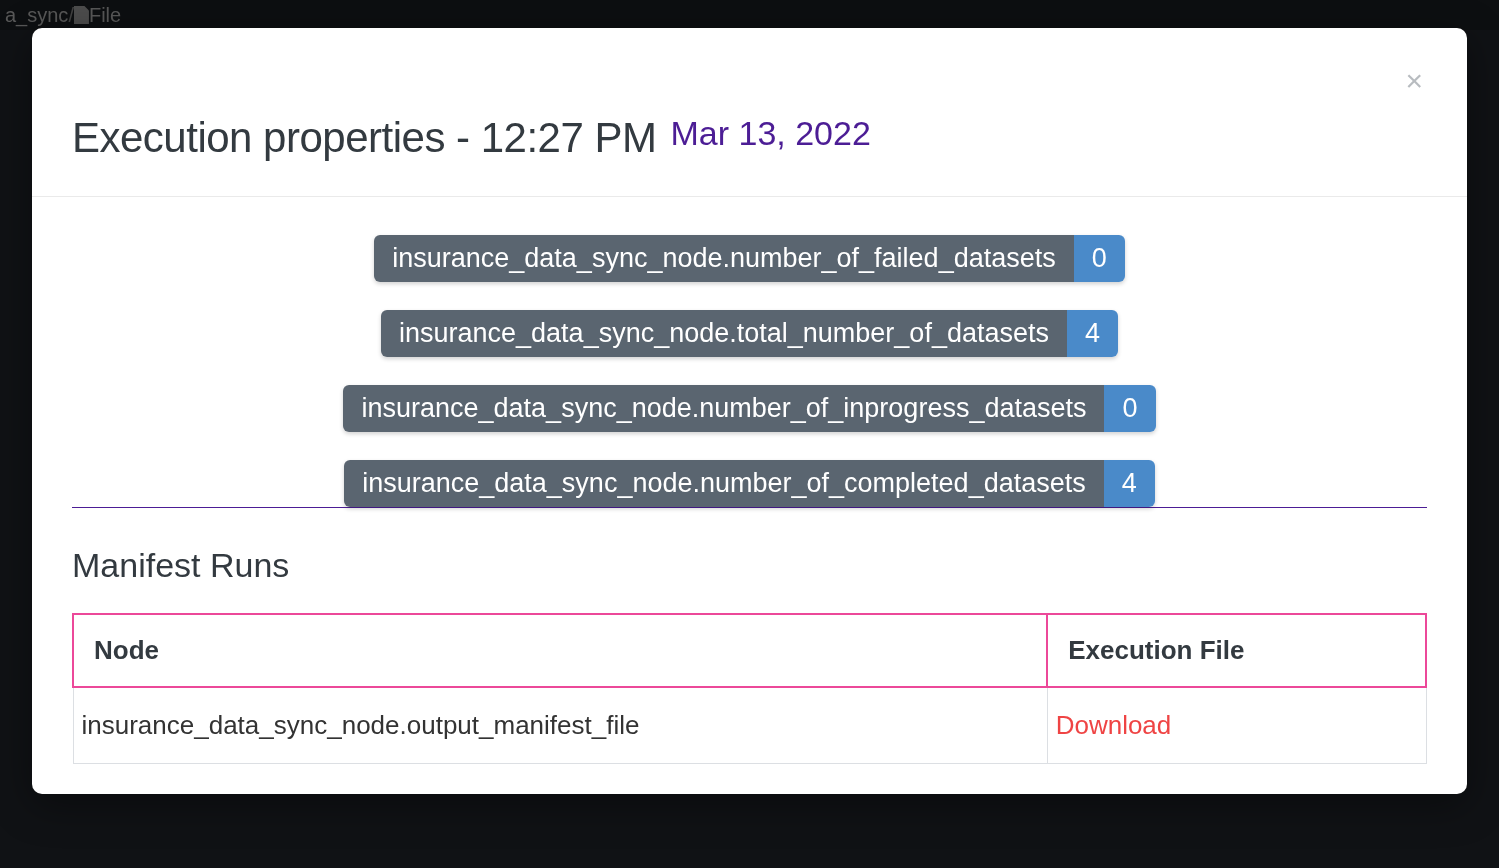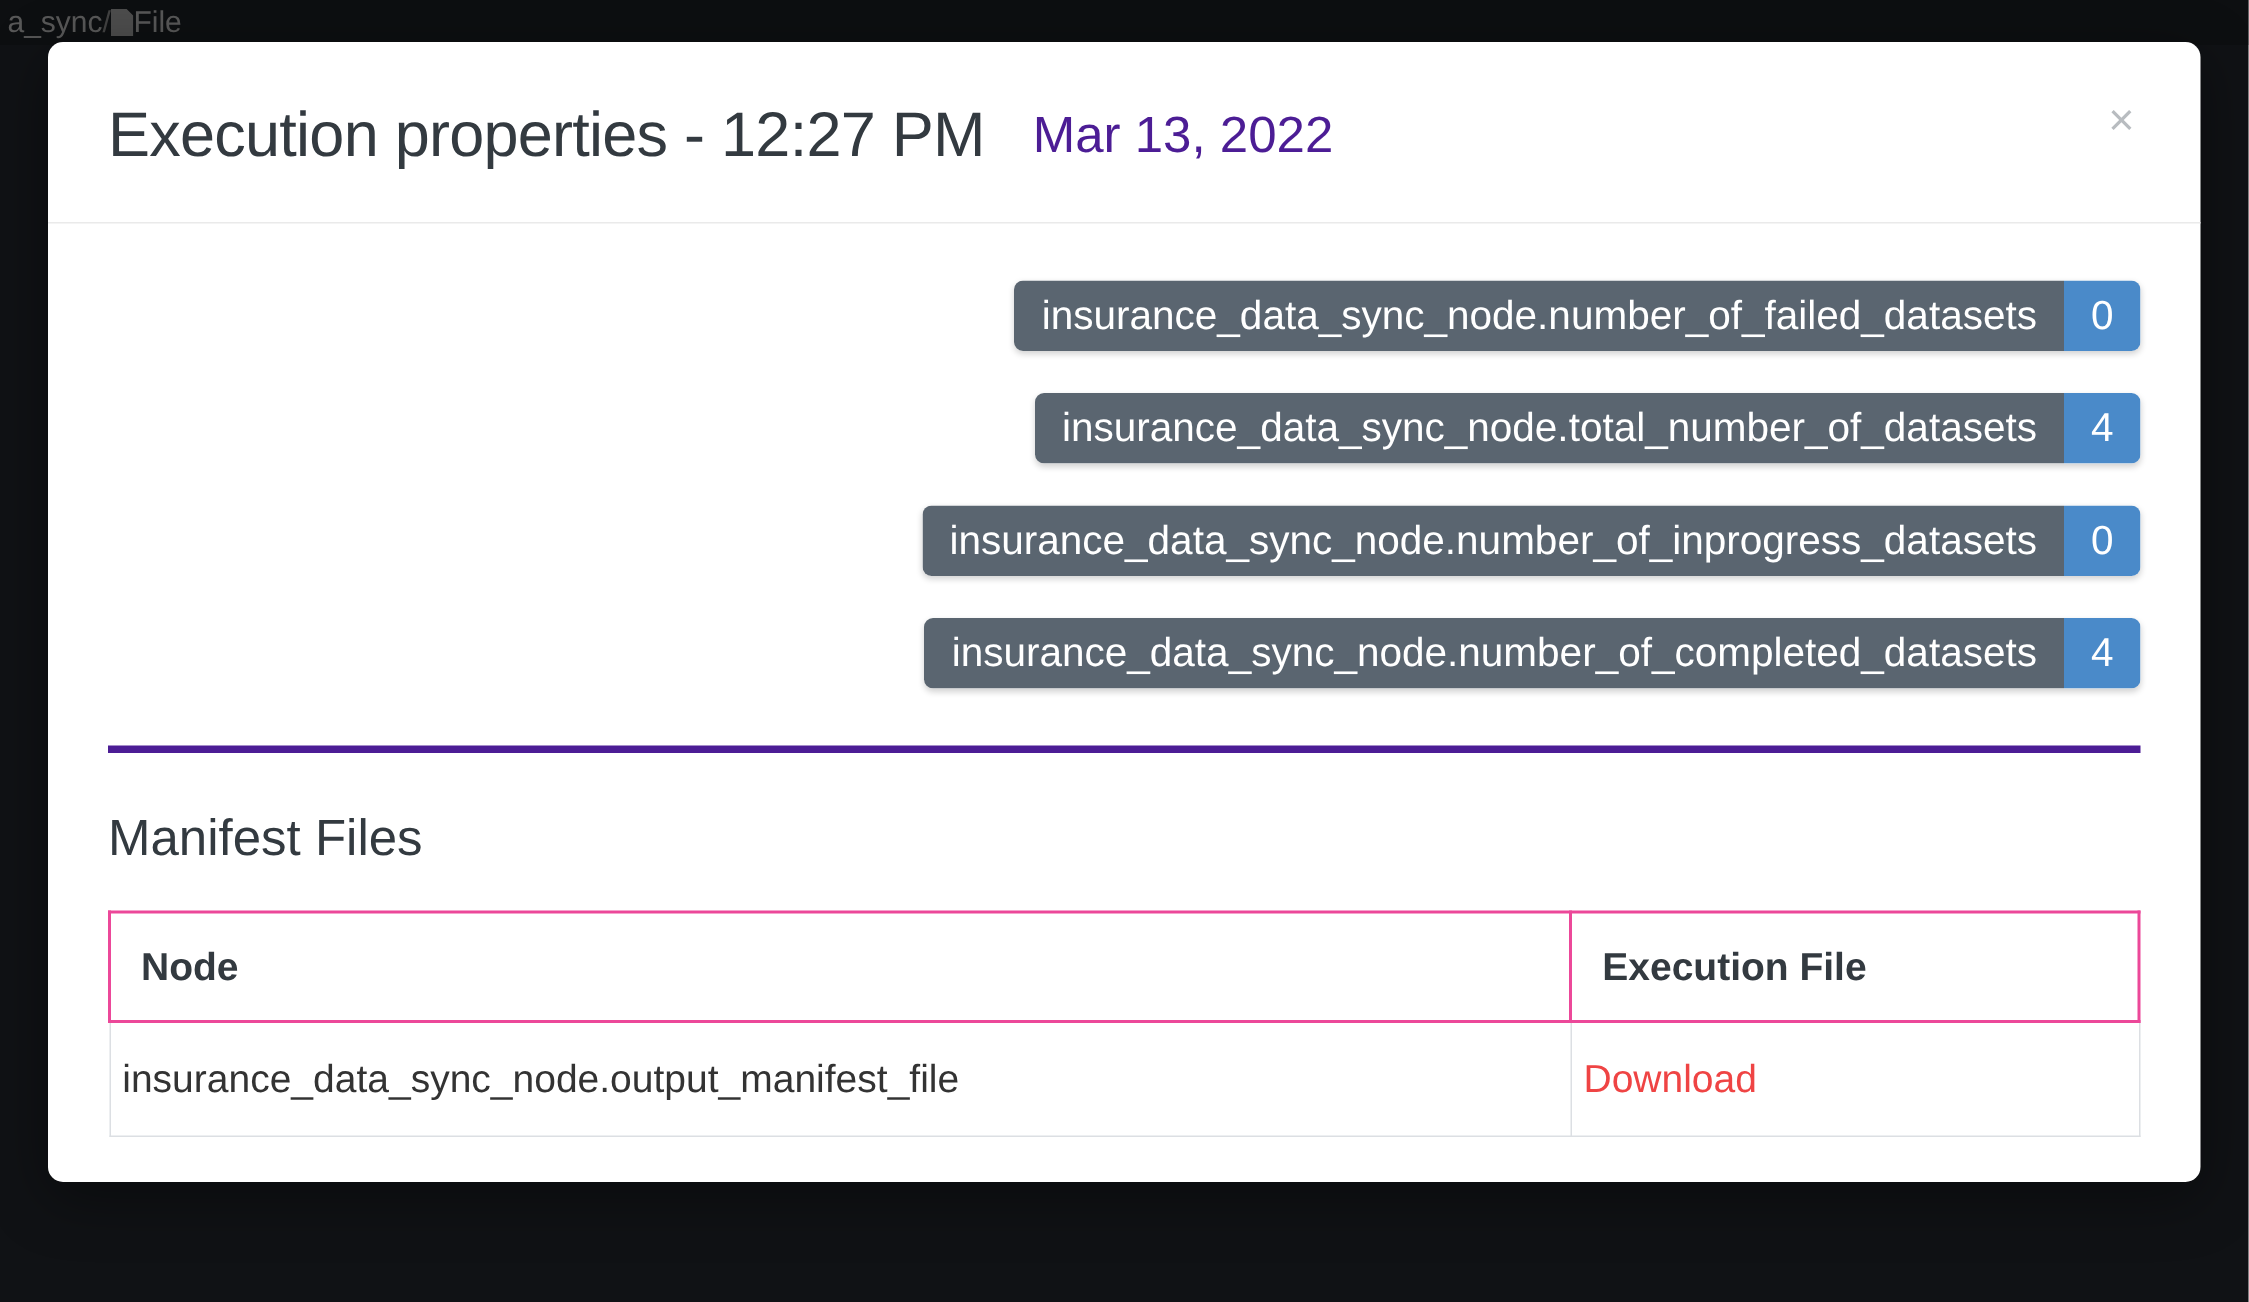--- a/index.html
+++ b/index.html
@@ -55,23 +55,24 @@
     }
     .modal-header {
       display: flex;
       align-items: flex-start;
       justify-content: space-between;
       padding: 38px 40px 34px 40px;
       border-bottom: 1px solid #eaeaea;
     }
     .modal-title-wrap {
       display: flex;
-      align-items: center;
-      gap: 32px;
+      align-items: flex-start;
+      gap: 14px;
       flex-wrap: wrap;
+      margin-top: 48px;
     }
     .modal-title {
       font-size: 42px;
       font-weight: 400;
       color: #333a40;
       letter-spacing: -0.5px;
     }
     .modal-date {
       font-size: 34px;
       font-weight: 400;
@@ -86,23 +87,22 @@
       font-weight: 300;
       margin-top: -4px;
     }
     .modal-body {
       padding: 38px 40px 0 40px;
     }
     .prop-list {
       display: flex;
       flex-direction: column;
       gap: 28px;
-      align-items: flex-end;
-      padding-bottom: 38px;
-      border-bottom: 5px solid #4c1d95;
+      align-items: center;
+      border-bottom: 1px solid #4c1d95;
     }
     .prop-badge {
       display: inline-flex;
       align-items: stretch;
       border-radius: 6px;
       overflow: hidden;
       box-shadow: 0 2px 4px rgba(0,0,0,0.18);
       font-size: 27px;
     }
     .prop-badge .label {
@@ -188,21 +188,21 @@
       <div class="prop-badge">
         <span class="label">insurance_data_sync_node.number_of_inprogress_datasets</span>
         <span class="value">0</span>
       </div>
       <div class="prop-badge">
         <span class="label">insurance_data_sync_node.number_of_completed_datasets</span>
         <span class="value">4</span>
       </div>
     </div>
 
-    <h2 class="section-title">Manifest Files</h2>
+    <h2 class="section-title">Manifest Runs</h2>
 
     <table class="manifest-table">
       <thead>
         <tr>
           <th class="th-node">Node</th>
           <th class="th-file">Execution File</th>
         </tr>
       </thead>
       <tbody>
         <tr>

